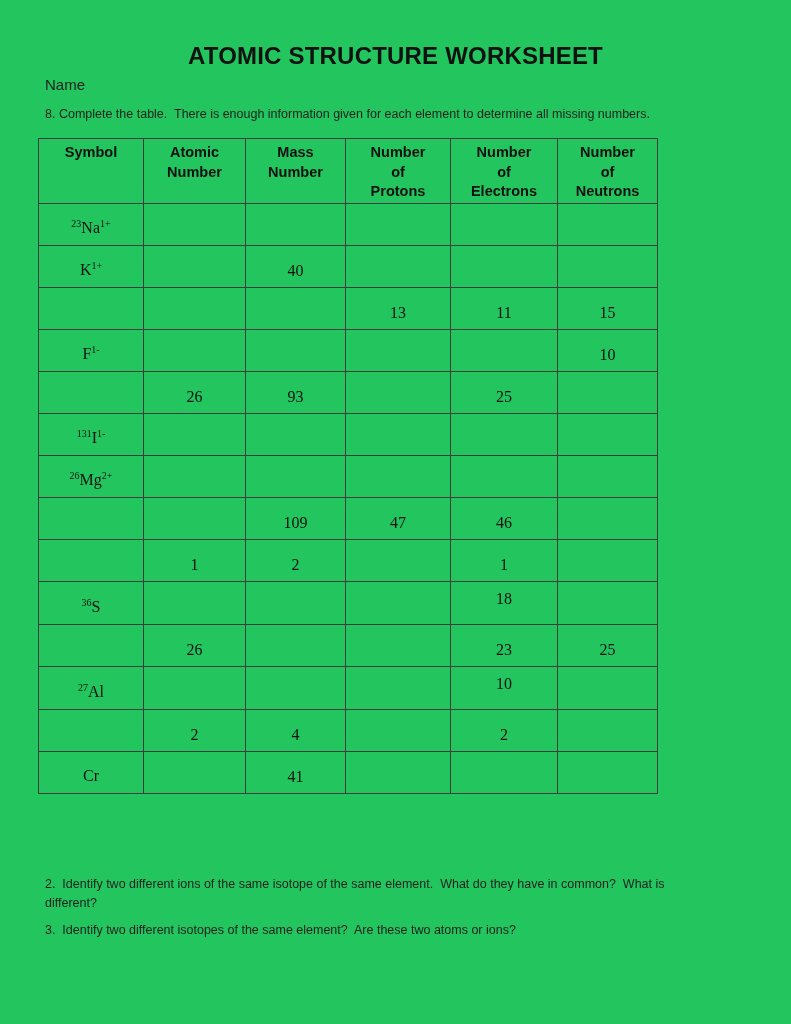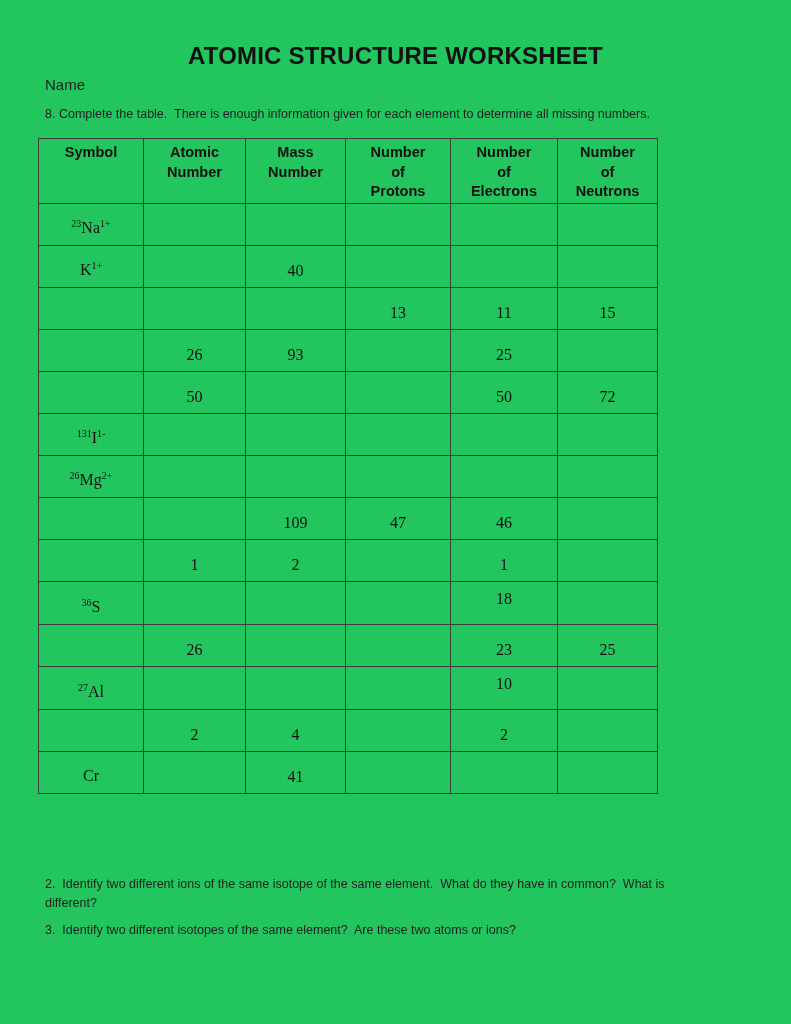--- a/index.html
+++ b/index.html
@@ -157,34 +157,34 @@
       </tr>
       <tr>
         <td class="sym"><span class="sup"></span><span></span><span class="sup"></span></td>
         <td></td>
         <td></td>
         <td>13</td>
         <td>11</td>
         <td>15</td>
       </tr>
       <tr>
+        <td class="sym"><span class="sup"></span><span>F</span><span class="sup">1-</span></td>
+        <td></td>
+        <td></td>
+        <td></td>
+        <td></td>
+        <td>10</td>
+      </tr>
+      <tr>
         <td class="sym"><span class="sup"></span><span></span><span class="sup"></span></td>
         <td>26</td>
         <td>93</td>
         <td></td>
         <td>25</td>
         <td></td>
-      </tr>
-      <tr>
-        <td class="sym"><span class="sup"></span><span></span><span class="sup"></span></td>
-        <td>50</td>
-        <td></td>
-        <td></td>
-        <td>50</td>
-        <td>72</td>
       </tr>
       <tr>
         <td class="sym"><span class="sup">131</span><span>I</span><span class="sup">1-</span></td>
         <td></td>
         <td></td>
         <td></td>
         <td></td>
         <td></td>
       </tr>
       <tr>

